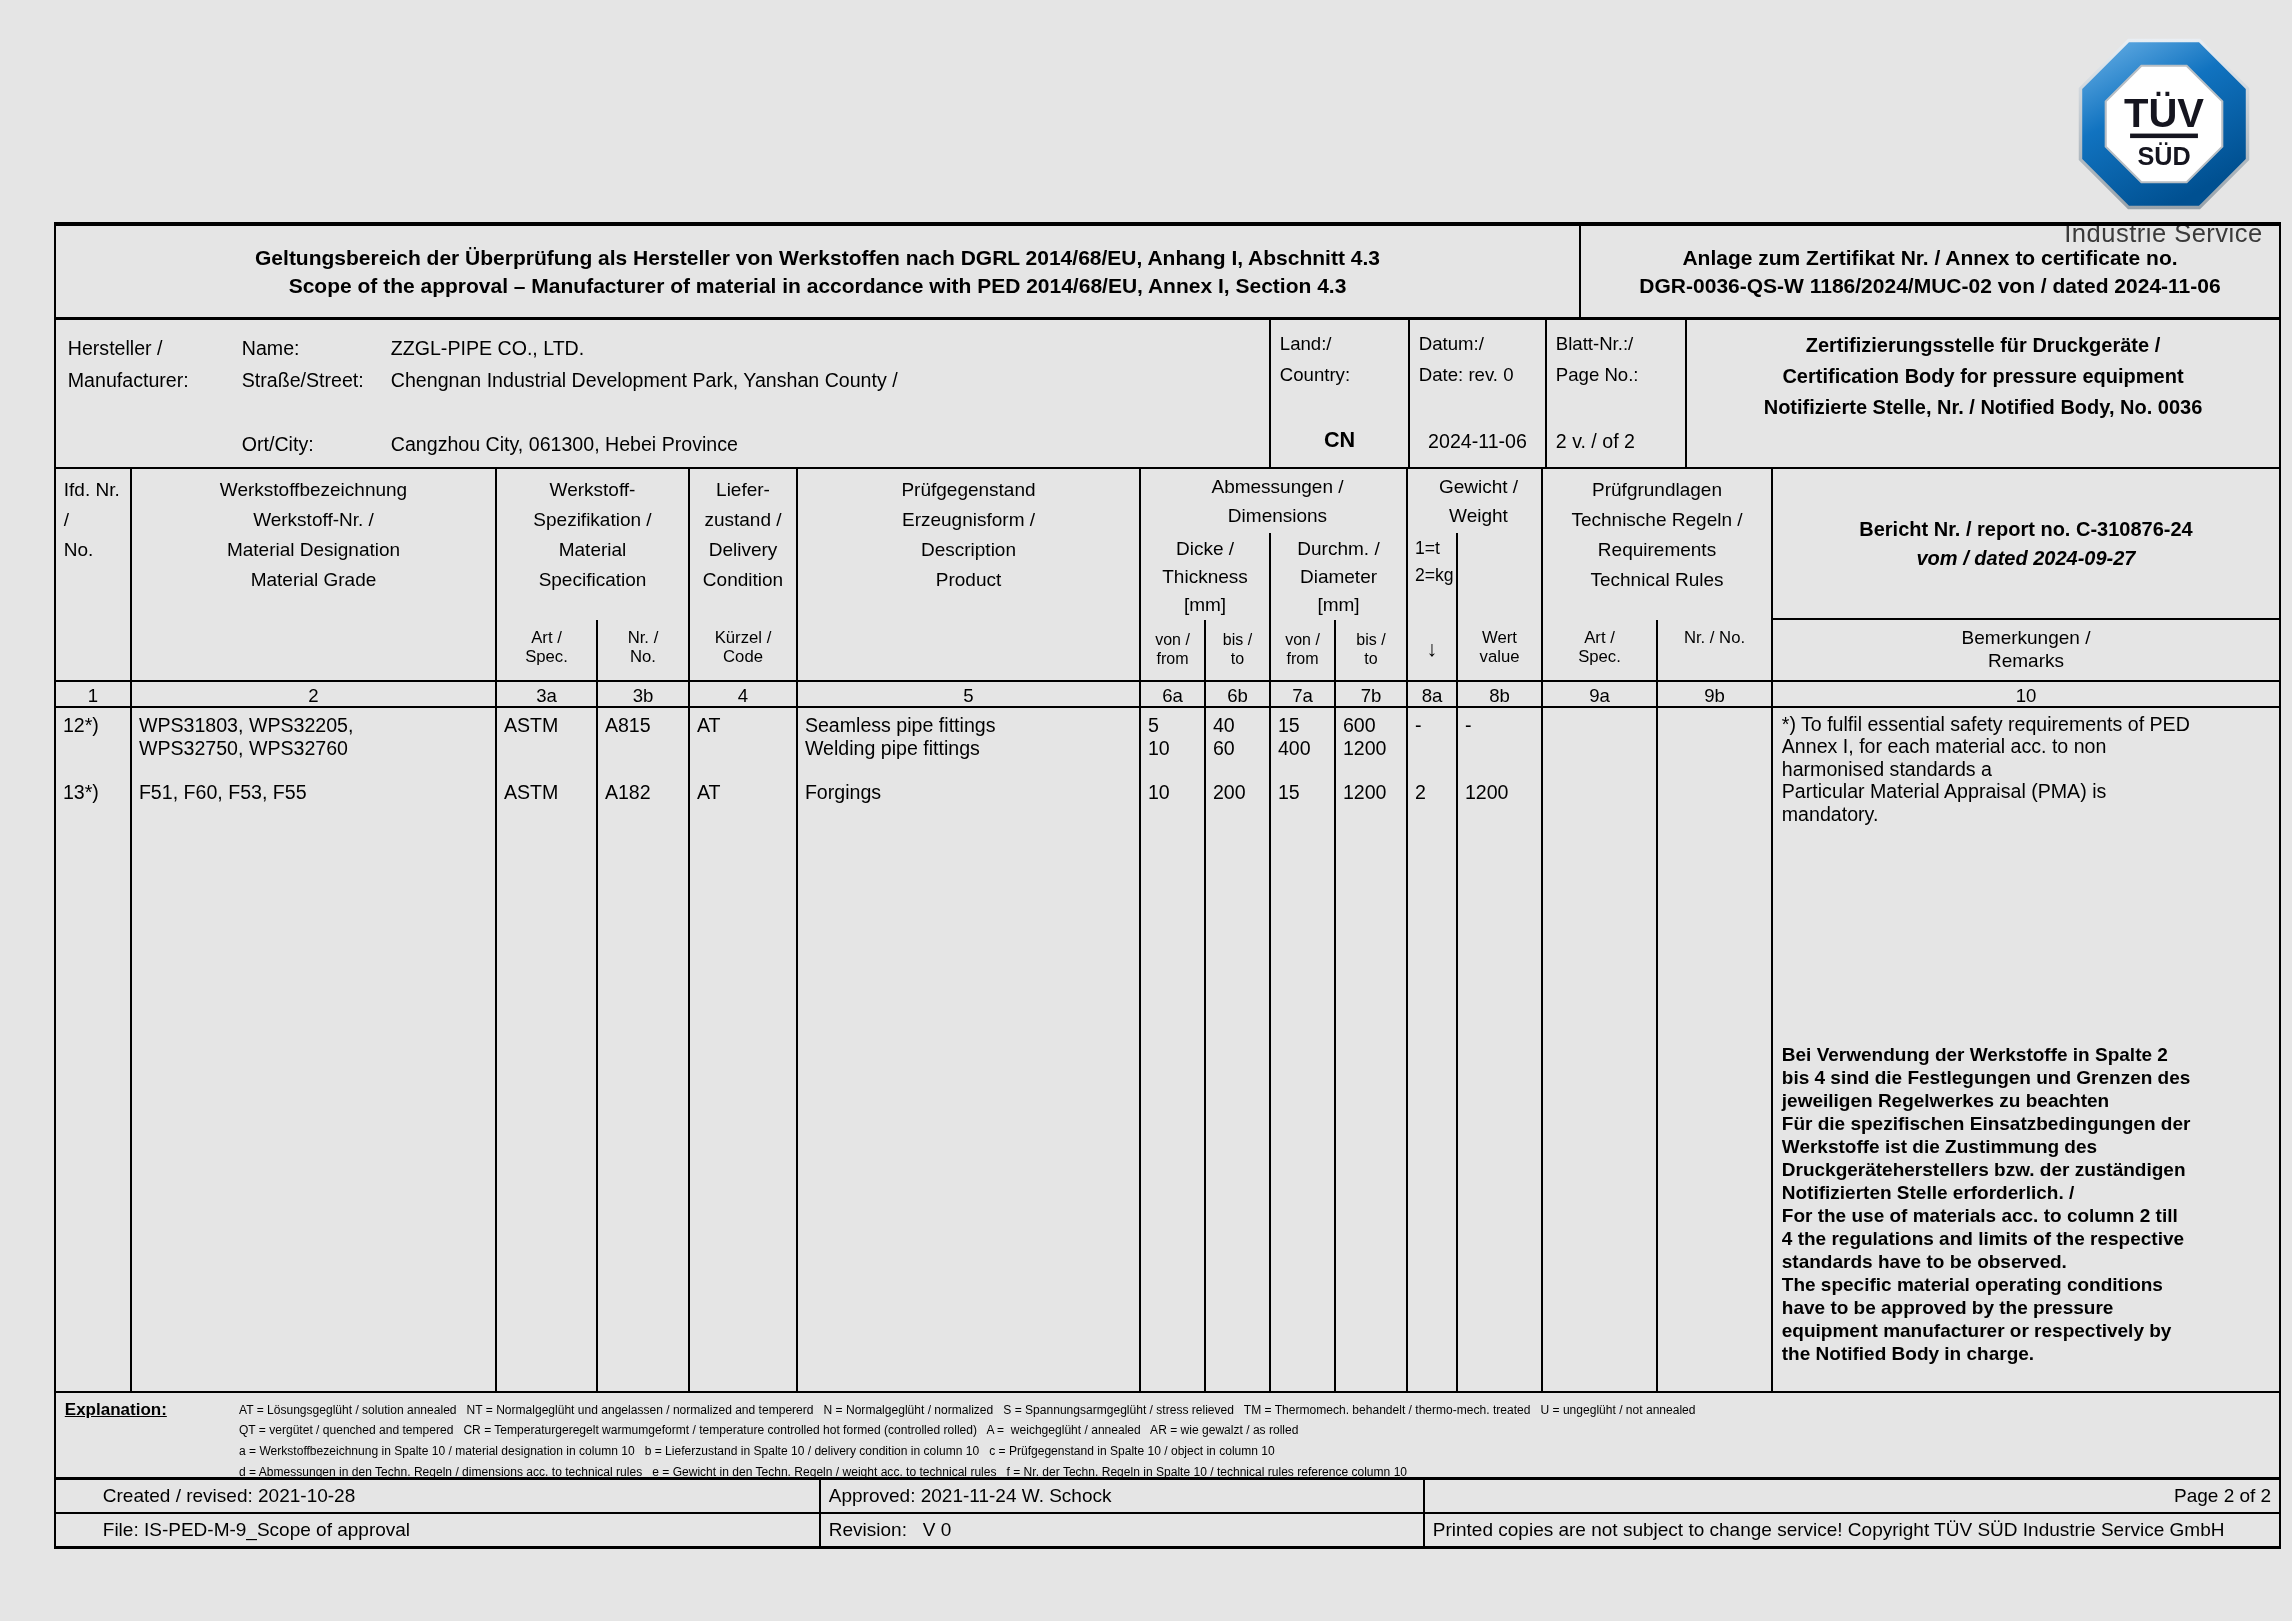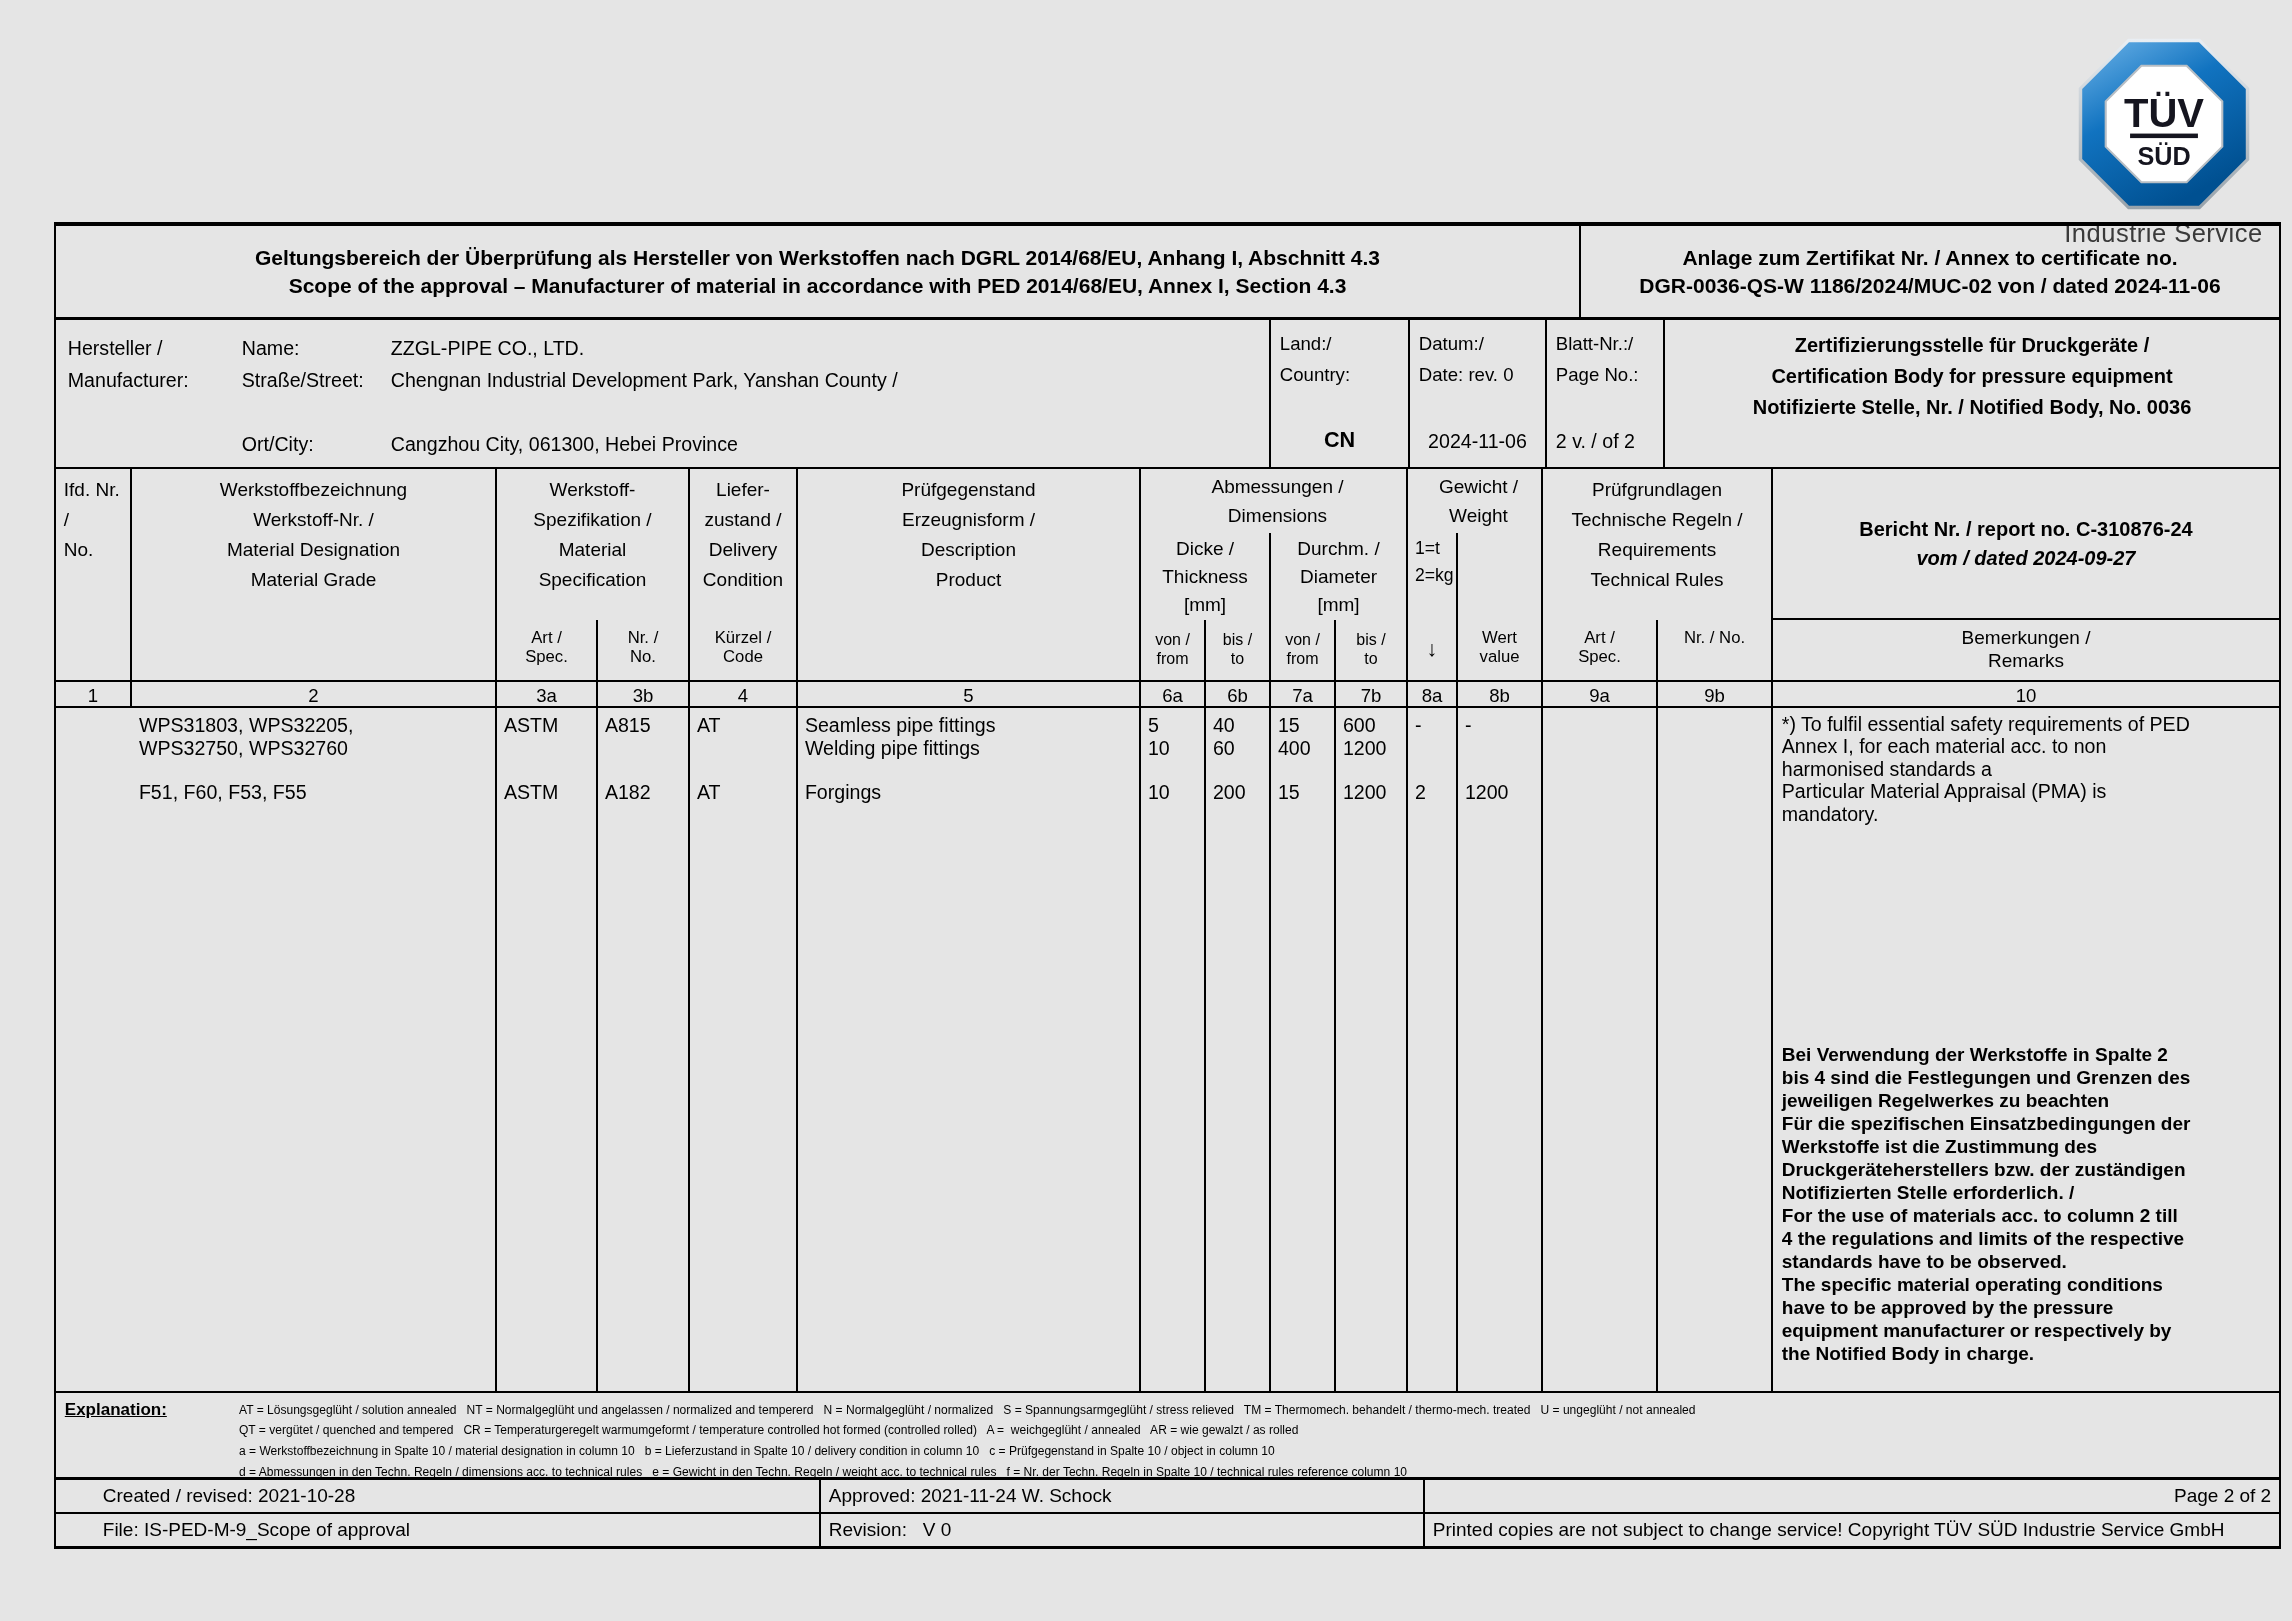--- a/index.html
+++ b/index.html
@@ -28,21 +28,21 @@
   
   .mfr-row { display:flex; height:149px; border-bottom:2.9px solid #000; box-sizing:border-box; }
   .mfr-main { width:1215px; border-right:2px solid #000; box-sizing:border-box;
               padding:11.8px 0 0 11.8px; font-size:19.6px; }
   .mfr-grid { display:grid; grid-template-columns:174px 149px 1fr; grid-auto-rows:32px; }
   .mfr-who { grid-area:1/1/5/2; line-height:32px; }
   .fr1g { grid-row:1; } .fr2g { grid-row:2; } .fr3g { grid-row:3; } .fr4g { grid-row:4; }
   .flab { grid-column:2; line-height:32px; }
   .fval { grid-column:3; line-height:32px; }
   .mfr-cell { border-right:2px solid #000; box-sizing:border-box; display:flex; flex-direction:column; }
-  .w-land { width:139px; } .w-date { width:137px; } .w-page { width:118px; }
+  .w-land { width:139px; } .w-date { width:137px; } .w-page { width:140px; }
   .mfr-lab { padding:7.8px 0 0 8.8px; font-size:18.6px; line-height:31px; }
   .mfr-val { margin-top:auto; padding-bottom:13.7px; font-size:19.6px; }
   .v-center { text-align:center; }
   .v-bold { font-weight:bold; font-size:21.6px; }
   .v-left { padding-left:8.8px; }
   .mfr-cert { flex:1; text-align:center; font-weight:bold; font-size:20px;
               line-height:31px; padding-top:9.8px; }
 
   
   .g { display:grid; height:922px;
@@ -236,20 +236,24 @@
       <div class="c b2 num" style="grid-area:4/7">6a</div>
       <div class="c b3 num" style="grid-area:4/8">6b</div>
       <div class="c b2 num" style="grid-area:4/9">7a</div>
       <div class="c b3 num" style="grid-area:4/10">7b</div>
       <div class="c b2 num" style="grid-area:4/11">8a</div>
       <div class="c b3 num" style="grid-area:4/12">8b</div>
       <div class="c b2 num" style="grid-area:4/13">9a</div>
       <div class="c b3 num" style="grid-area:4/14">9b</div>
       <div class="c num" style="grid-area:4/15">10</div>
 
+      <div class="c b2 bc" style="grid-area:5/1">
+        <div class="brow1 ml">12*)</div>
+        <div class="ml">13*)</div>
+      </div>
       <div class="c b3 bc" style="grid-area:5/2">
         <div class="brow1 ml">WPS31803, WPS32205,
 WPS32750, WPS32760</div>
         <div class="ml">F51, F60, F53, F55</div>
       </div>
       <div class="c b2 bc" style="grid-area:5/3">
         <div class="brow1 ml">ASTM</div>
         <div class="ml">ASTM</div>
       </div>
       <div class="c b2 bc" style="grid-area:5/4">

